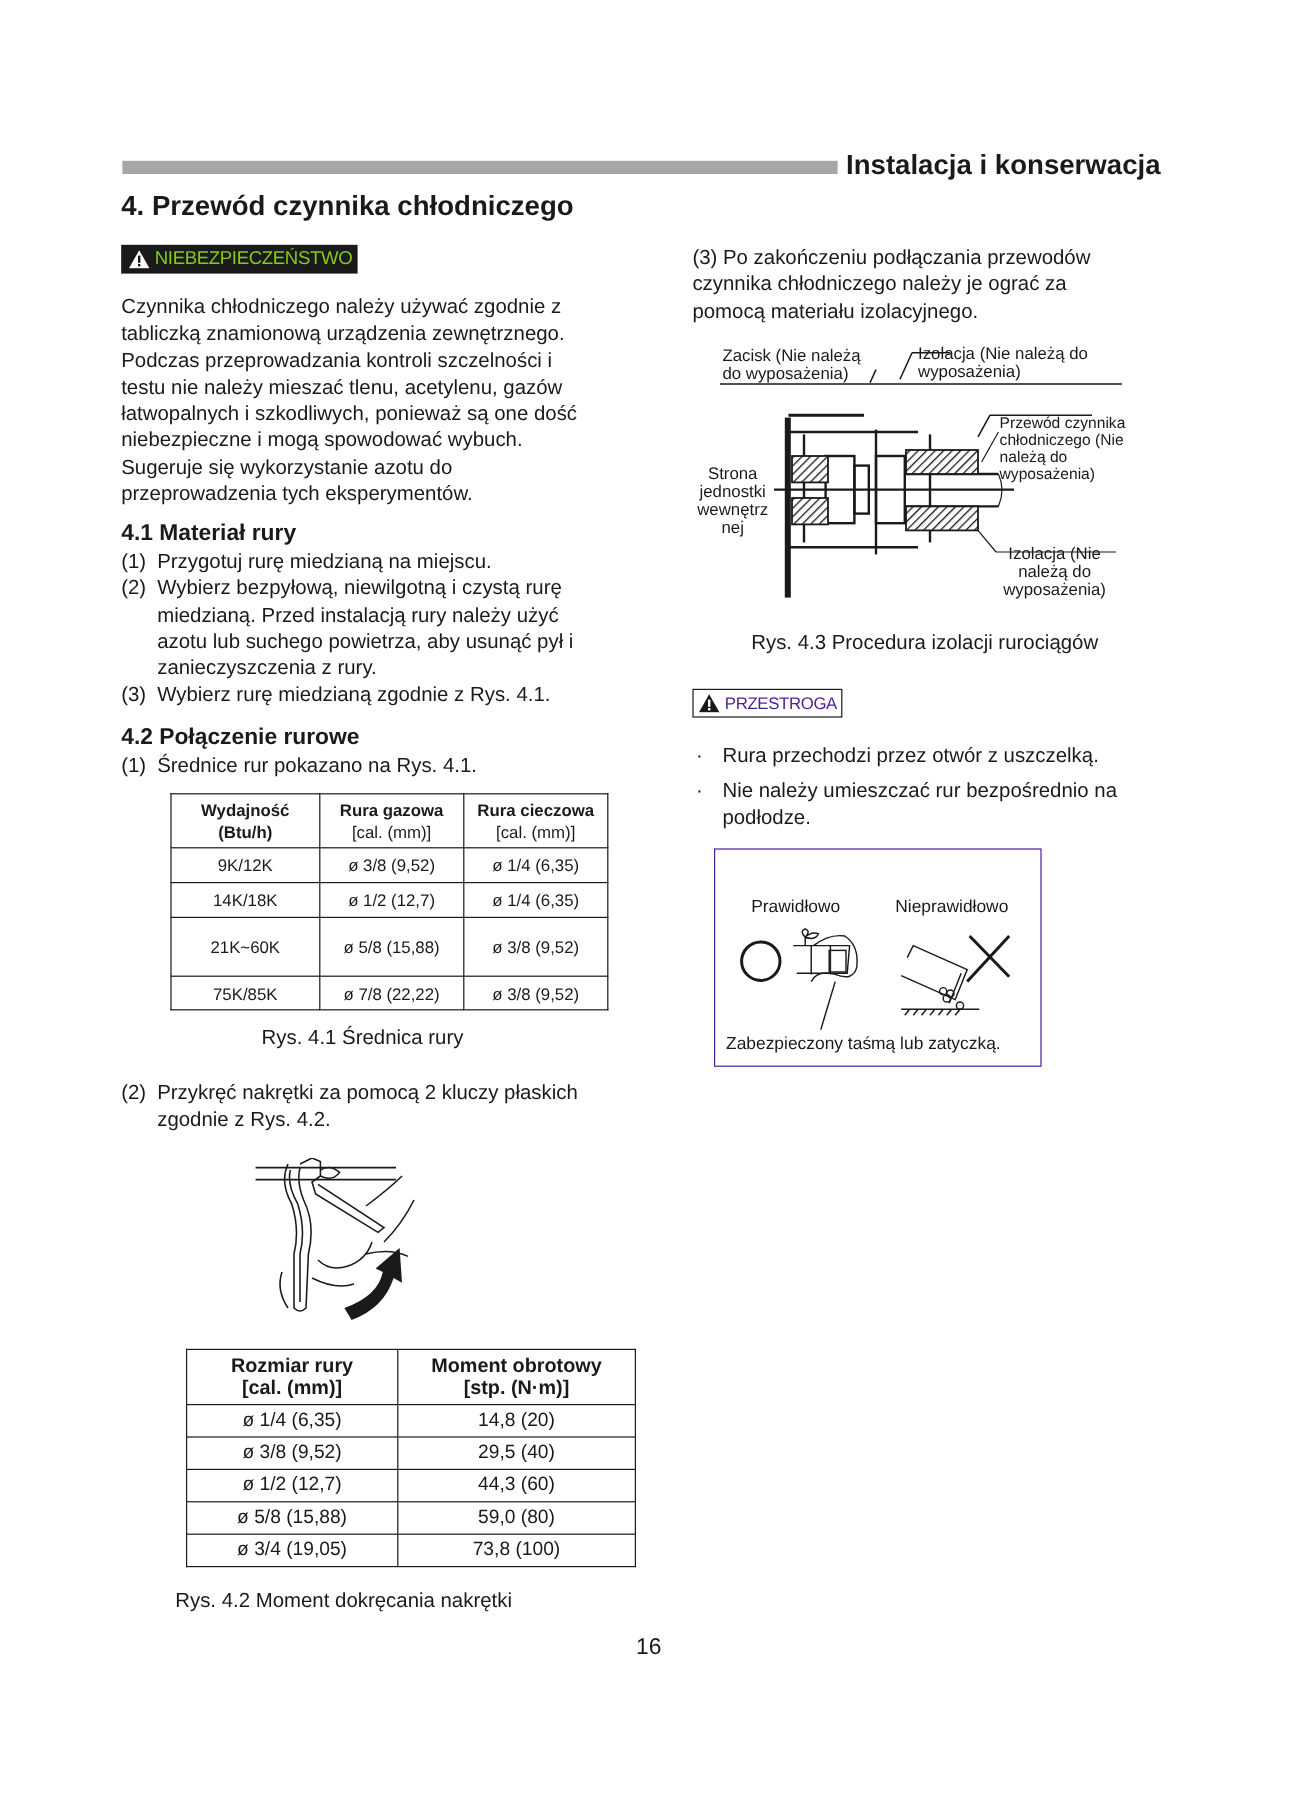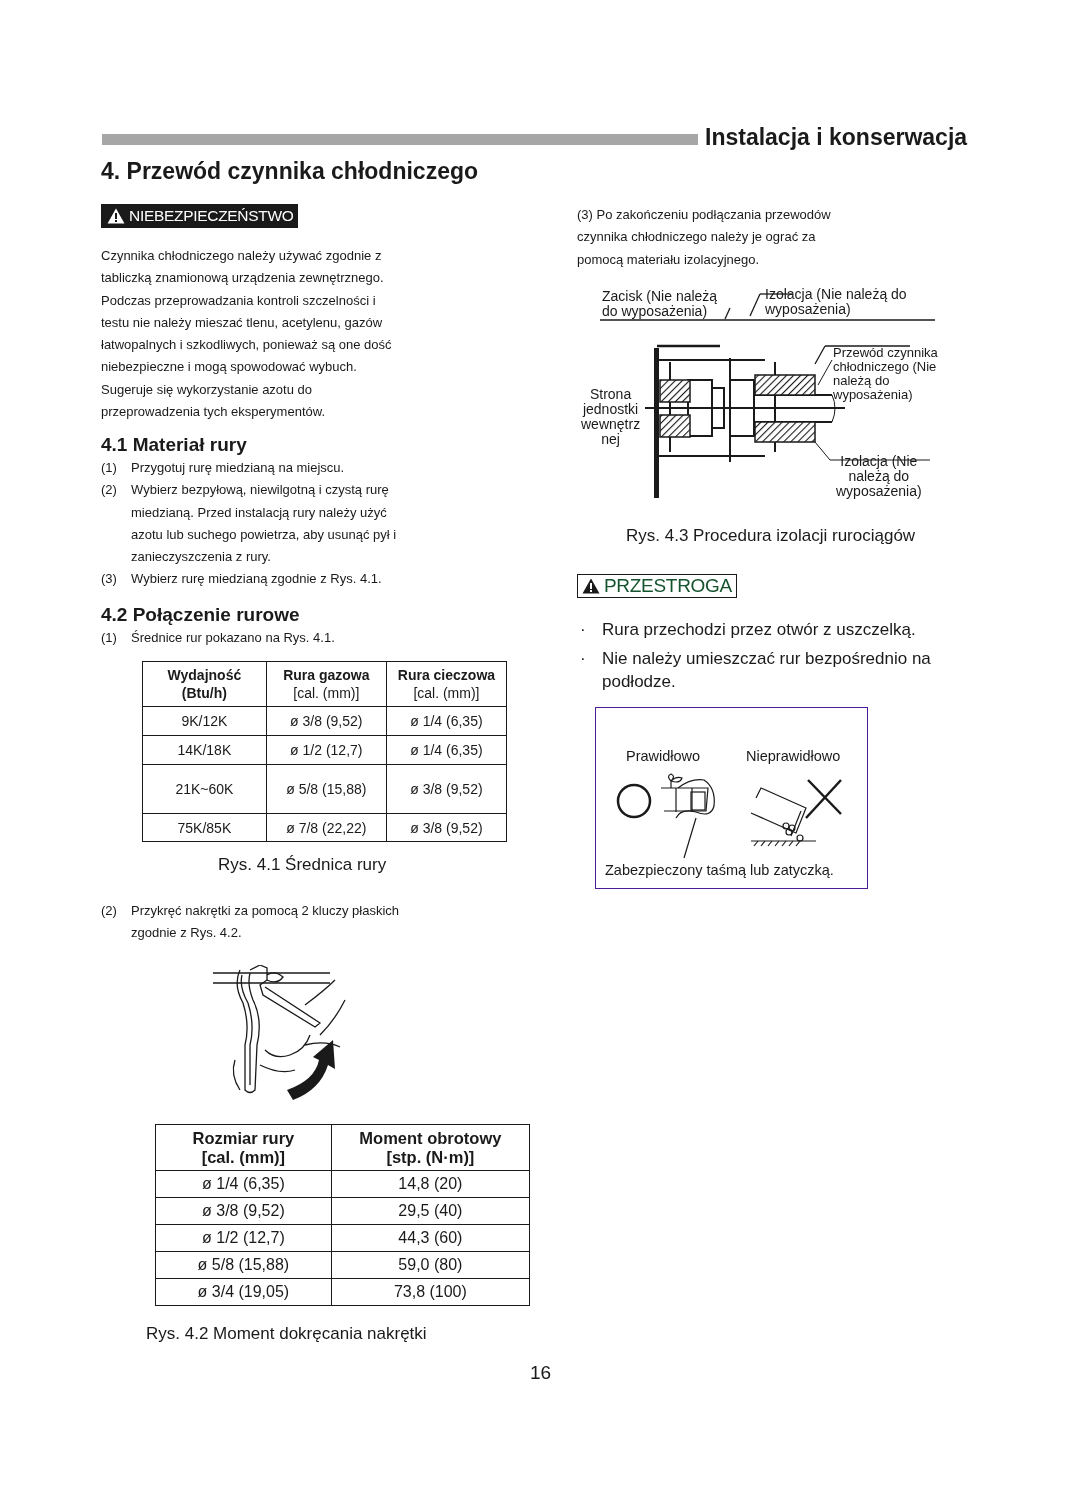--- a/index.html
+++ b/index.html
@@ -2,26 +2,26 @@
 <html><head>
 <meta charset="utf-8">
 <style>
   html, body { margin:0; padding:0; background:#ffffff; }
   body { width:1083px; height:1508px; position:relative; overflow:hidden;
          font-family:"Liberation Sans", "DejaVu Sans", sans-serif; color:#1a1a1a; }
   .abs { position:absolute; }
   .header-bar { left:102px; top:134px; width:596px; height:11px; background:#a6a6a6; }
   .header-title { left:705px; top:124px; font-size:23px; font-weight:bold; white-space:nowrap; }
   .section-title { left:101px; top:158px; font-size:23px; font-weight:bold; white-space:nowrap; }
-  .danger-badge { left:101px; top:204px; height:24px; background:#1a1a1a; color:#ffffff; display:flex;
+  .danger-badge { left:101px; top:204px; height:24px; background:#1a1a1a; color:#84cc16; display:flex;
                   align-items:center; padding:0 4px 0 6px; font-size:15.5px; letter-spacing:-0.3px; }
-  .caution-badge { left:577px; top:574px; height:22px; background:#fff; color:#14532d; display:flex;
-                   align-items:center; padding:0 4px 0 4px; font-size:19px; border:1px solid #1a1a1a; letter-spacing:-0.3px; }
+  .caution-badge { left:577px; top:574px; height:22px; background:#fff; color:#4c1d95; display:flex;
+                   align-items:center; padding:0 4px 0 4px; font-size:14px; border:1px solid #1a1a1a; letter-spacing:-0.3px; }
   .tri { width:18px; height:16px; margin-right:4px; }
-  .para { font-size:13px; line-height:22.3px; }
+  .para { font-size:17px; line-height:22.3px; }
   .intro { left:101px; top:245px; width:420px; }
   .h2 { font-size:19px; font-weight:bold; white-space:nowrap; }
   .list-item { display:flex; }
   .list-num { width:30px; flex:0 0 auto; }
   .list-text { flex:1; }
   table.spec { border-collapse:collapse; position:absolute; }
   table.spec td, table.spec th { border:1px solid #1a1a1a; text-align:center; padding:0; }
   .t1 { left:126px; top:661px; width:365px; font-size:14px;margin-left:16px; }
   .t1 th { height:44px; font-weight:bold; line-height:18px; }
   .t1 th .sub { font-weight:normal; }

